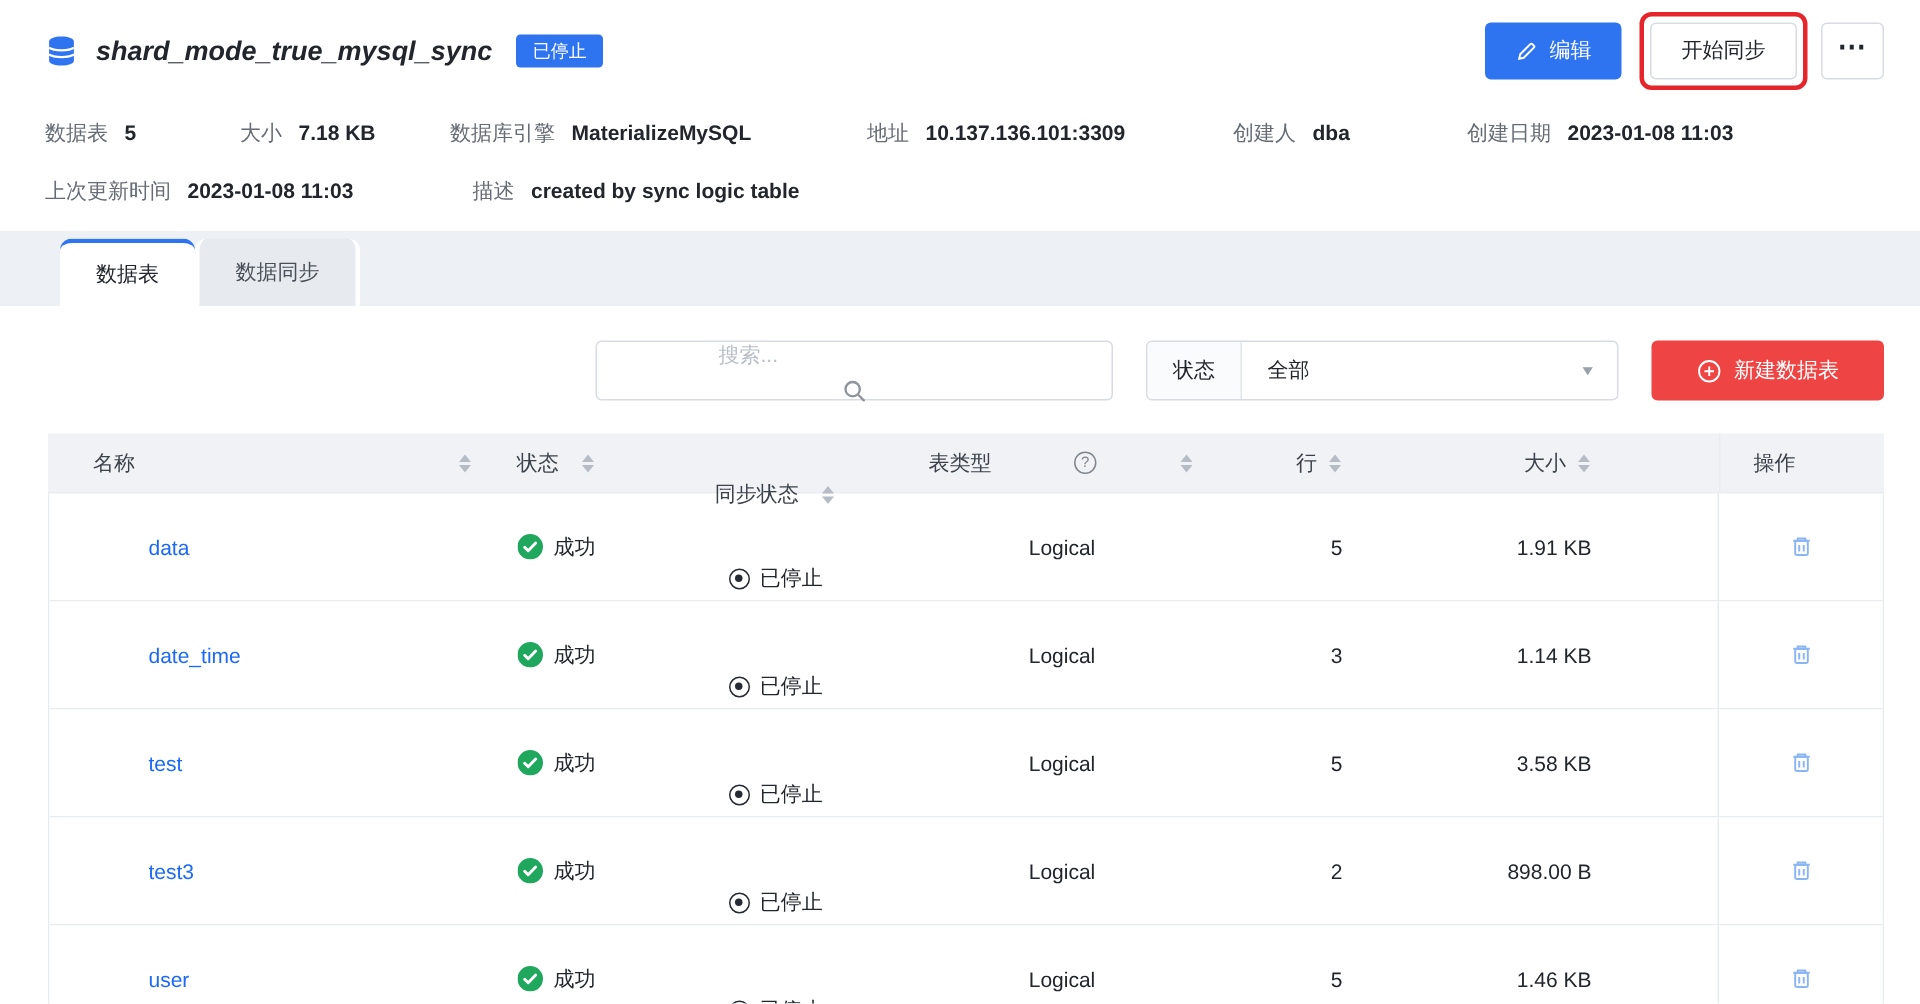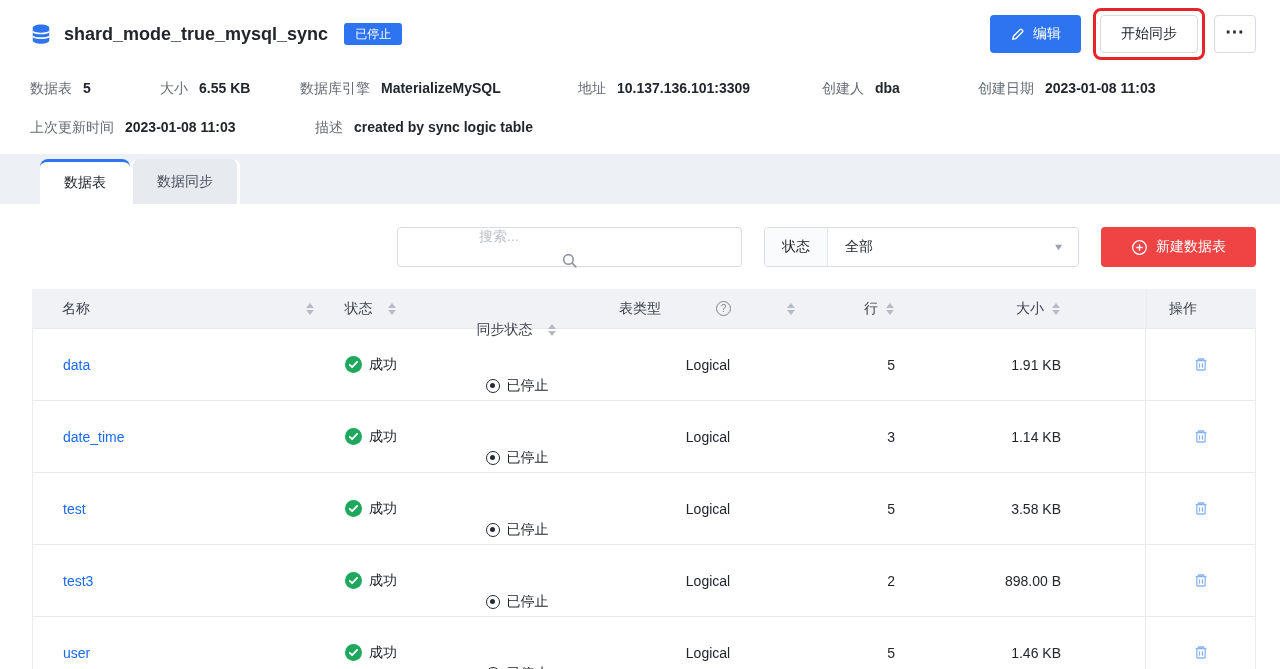--- a/index.html
+++ b/index.html
@@ -2,21 +2,21 @@
 <html><head>
 <meta charset="utf-8">
 <style>
   * { margin:0; padding:0; box-sizing:border-box; }
   html,body { width:1280px; height:669px; overflow:hidden; background:#fff;
     font-family:"Liberation Sans","DejaVu Sans",sans-serif; color:#22262c; }
 
   .top { padding:0 24px 0 30px; }
   .title-row { display:flex; align-items:center; height:50px; margin-top:9px; }
   .db-icon { display:inline-flex; margin-right:12px; }
-  .page-title { font-size:18px; font-weight:700; color:#22262c; }
+  .page-title { font-size:18px; font-weight:700; color:#22262c;font-style:italic; }
   .badge { margin-left:16px; background:#2E74F0; color:#fff; font-size:12px;
     padding:5px 11px; border-radius:3px; line-height:1; }
   .grow { flex:1; }
   .btn { height:38px; border-radius:4px; display:inline-flex; align-items:center;
     justify-content:center; font-size:14px; cursor:pointer; border:none; background:none; }
   .btn-primary { background:#2E74F0; color:#fff; padding:0 20px; gap:8px; }
   .btn-default { background:#fff; border:1px solid #d8dce2; color:#22262c; padding:0 20px; }
   .annotation-box { border:3px solid #E5242B; border-radius:8px; padding:4px; margin-left:12px; }
   .btn-more { width:38px; margin-left:9px; font-size:19px; font-weight:700;
     letter-spacing:1px; padding-bottom:6px; }
@@ -74,21 +74,21 @@
   .sorter { display:inline-flex; flex-direction:column; gap:2px; margin-left:8px; cursor:pointer; }
   .sorter i { display:block; width:0; height:0;
     border-left:4px solid transparent; border-right:4px solid transparent; }
   .sorter .up { border-bottom:5px solid #b6bcc6; }
   .sorter .down { border-top:5px solid #b6bcc6; }
 
   .help { width:15px; height:15px; border:1px solid #80868f; border-radius:50%;
     color:#80868f; font-size:10px; display:inline-flex; align-items:center;
     justify-content:center; margin-left:7px; cursor:pointer; }
 
-  a.name-link { color:#1B6AF5; text-decoration:none; cursor:pointer; }
+  a.name-link { color:#1B6AF5; text-decoration:none; cursor:pointer;margin-left:36px; }
   .stop-icon { width:14px; height:14px; border:1.5px solid #262b33; border-radius:50%;
     display:inline-flex; align-items:center; justify-content:center; flex:none; }
   .stop-icon::after { content:""; width:5px; height:5px; background:#262b33; border-radius:50%; }
   .trash-btn { cursor:pointer; display:inline-flex; }
 </style>
 </head>
 <body>
 
 <div class="top">
   <div class="title-row">
@@ -115,21 +115,21 @@
     <button class="btn btn-default btn-more">⋯</button>
   </div>
 
   <div class="meta-row">
     <div class="meta-item m1">
       <span class="meta-label">数据表</span>
       <span class="meta-value">5</span>
     </div>
     <div class="meta-item m2">
       <span class="meta-label">大小</span>
-      <span class="meta-value">6.55 KB</span>
+      <span class="meta-value">7.18 KB</span>
     </div>
     <div class="meta-item m3">
       <span class="meta-label">数据库引擎</span>
       <span class="meta-value">MaterializeMySQL</span>
     </div>
     <div class="meta-item m4">
       <span class="meta-label">地址</span>
       <span class="meta-value">10.137.136.101:3309</span>
     </div>
     <div class="meta-item m5">

